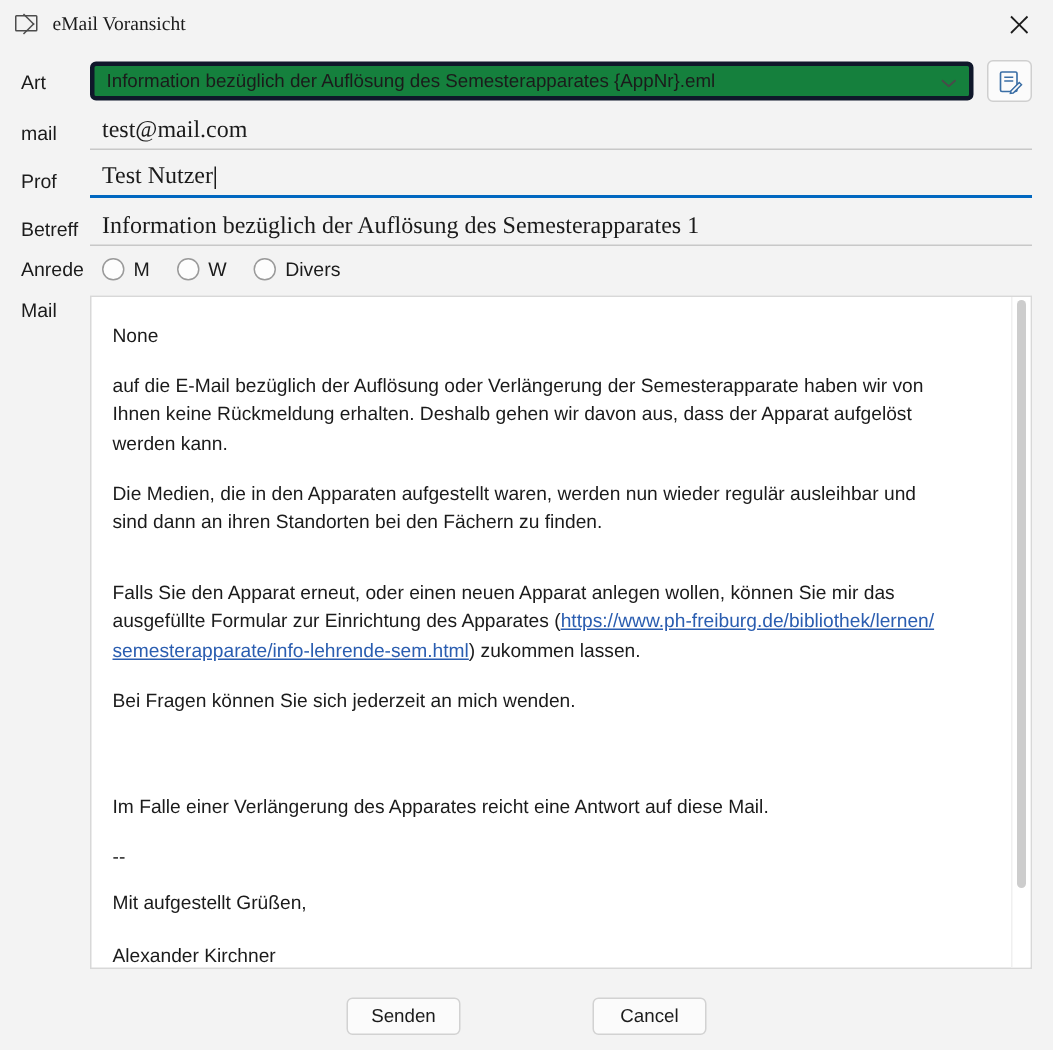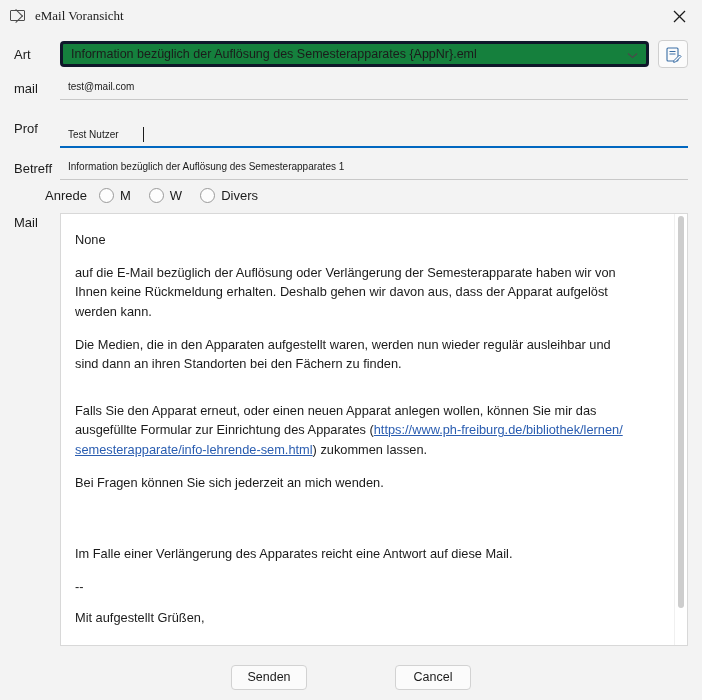--- a/index.html
+++ b/index.html
@@ -138,39 +138,38 @@
     flex: 0 0 auto;
     box-sizing: border-box;
   }
   
   .uline {
     flex: 1 1 auto;
     height: 24px;
     border: none;
     border-bottom: 1px solid #c8c8c8;
     background: transparent;
-    font-family: Liberation Sans, sans-serif;
-    font-size: 10px;
+    font-family: Liberation Serif, serif;
+    font-size: 16px;
     color: #1b1b1b;
     padding: 0 0 2px 8px;
     box-sizing: border-box;
     outline: none;
     min-width: 0;
   }
   .uline.focused {
     border-bottom: 2px solid #0067c0;
     position: relative;
   }
   .uline-wrap {
     flex: 1 1 auto;
     position: relative;
     display: flex;
     align-items: flex-start;
     min-width: 0;
-    margin-top: 16px;
   }
   .caret {
     position: absolute;
     width: 1px;
     height: 15px;
     background: #1b1b1b;
     top: 3px;
   }
   
   .radios {
@@ -335,21 +334,21 @@
       </div>
     </div>
 
     <div class="row">
       <div class="label">Betreff</div>
       <div class="field-wrap">
         <input class="uline" type="text" value="Information bezüglich der Auflösung des Semesterapparates 1" style="">
       </div>
     </div>
 
-    <div class="row" style="margin-bottom:10px;margin-left:31px;">
+    <div class="row" style="margin-bottom:10px;">
       <div class="label">Anrede</div>
       <div class="radios">
         <div class="radio">
           <span class="dot"></span>
           <span class="rlabel">M</span>
         </div>
         <div class="radio">
           <span class="dot"></span>
           <span class="rlabel">W</span>
         </div>

